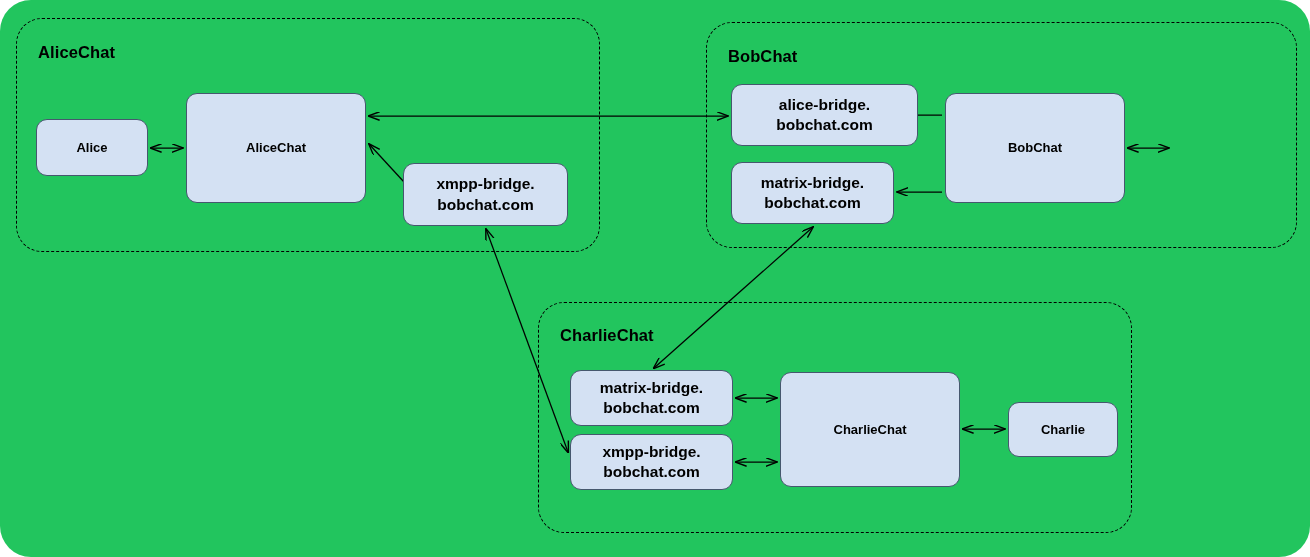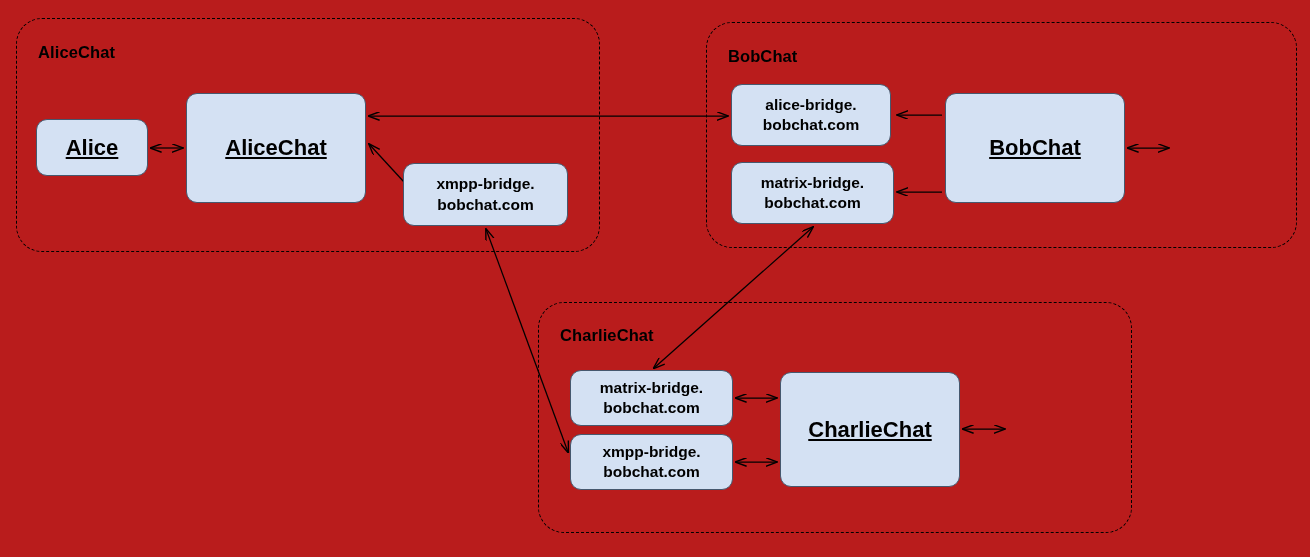--- a/index.html
+++ b/index.html
@@ -4,23 +4,24 @@
 <style>
   html, body {
     margin: 0;
     padding: 0;
     background: #ffffff;
   }
   #canvas {
     position: relative;
     width: 1310px;
     height: 557px;
-    background: #b91c1c;
+    background: #22c55e;
     font-family: "Liberation Sans", sans-serif;
     overflow: hidden;
+    border-radius: 31px;
   }
   .svg-layer {
     position: absolute;
     left: 0;
     top: 0;
     width: 1310px;
     height: 557px;
   }
   .group-box {
     position: absolute;
@@ -50,21 +51,21 @@
     font-size: 15.5px;
     font-weight: bold;
     color: #000000;
     line-height: 1.32;
     padding: 2px 4px;
   }
   .node .txt {
     display: block;
     white-space: pre-line;
   }
-  .node-lg { font-size: 22px; text-decoration: underline; }
+  .node-lg { font-size: 13px; }
 </style>
 </head>
 <body>
 
 <div id="canvas">
 
   <div class="group-box" id="gb-alice" style="left:16px;  top:18px;  width:584px; height:234px;"></div>
   <div class="group-box" id="gb-bob" style="left:706px; top:22px;  width:591px; height:226px;"></div>
   <div class="group-box" id="gb-charlie" style="left:538px; top:302px; width:594px; height:231px;"></div>
 
@@ -113,21 +114,21 @@
 
   <div class="node node-lg" style="left:186px; top:93px;  width:180px; height:110px;">
       <span class="txt">AliceChat</span>
     </div>
 
   <div class="node" style="left:403px; top:163px; width:165px; height:63px;">
       <span class="txt">xmpp-bridge.
 bobchat.com</span>
     </div>
 
-  <div class="node" style="left:731px; top:84px;  width:160px; height:62px;">
+  <div class="node" style="left:731px; top:84px;  width:187px; height:62px;">
       <span class="txt">alice-bridge.
 bobchat.com</span>
     </div>
 
   <div class="node" style="left:731px; top:162px; width:163px; height:62px;">
       <span class="txt">matrix-bridge.
 bobchat.com</span>
     </div>
 
   <div class="node node-lg" style="left:945px; top:93px;  width:180px; height:110px;">
@@ -142,14 +143,17 @@
 
   <div class="node" style="left:570px; top:434px; width:163px; height:56px;">
       <span class="txt">xmpp-bridge.
 bobchat.com</span>
     </div>
 
   <div class="node node-lg" style="left:780px; top:372px; width:180px; height:115px;">
       <span class="txt">CharlieChat</span>
     </div>
 
+  <div class="node node-lg" style="left:1008px; top:402px; width:110px; height:55px;">
+      <span class="txt">Charlie</span>
+    </div>
 
 </div>
 
 </body></html>

